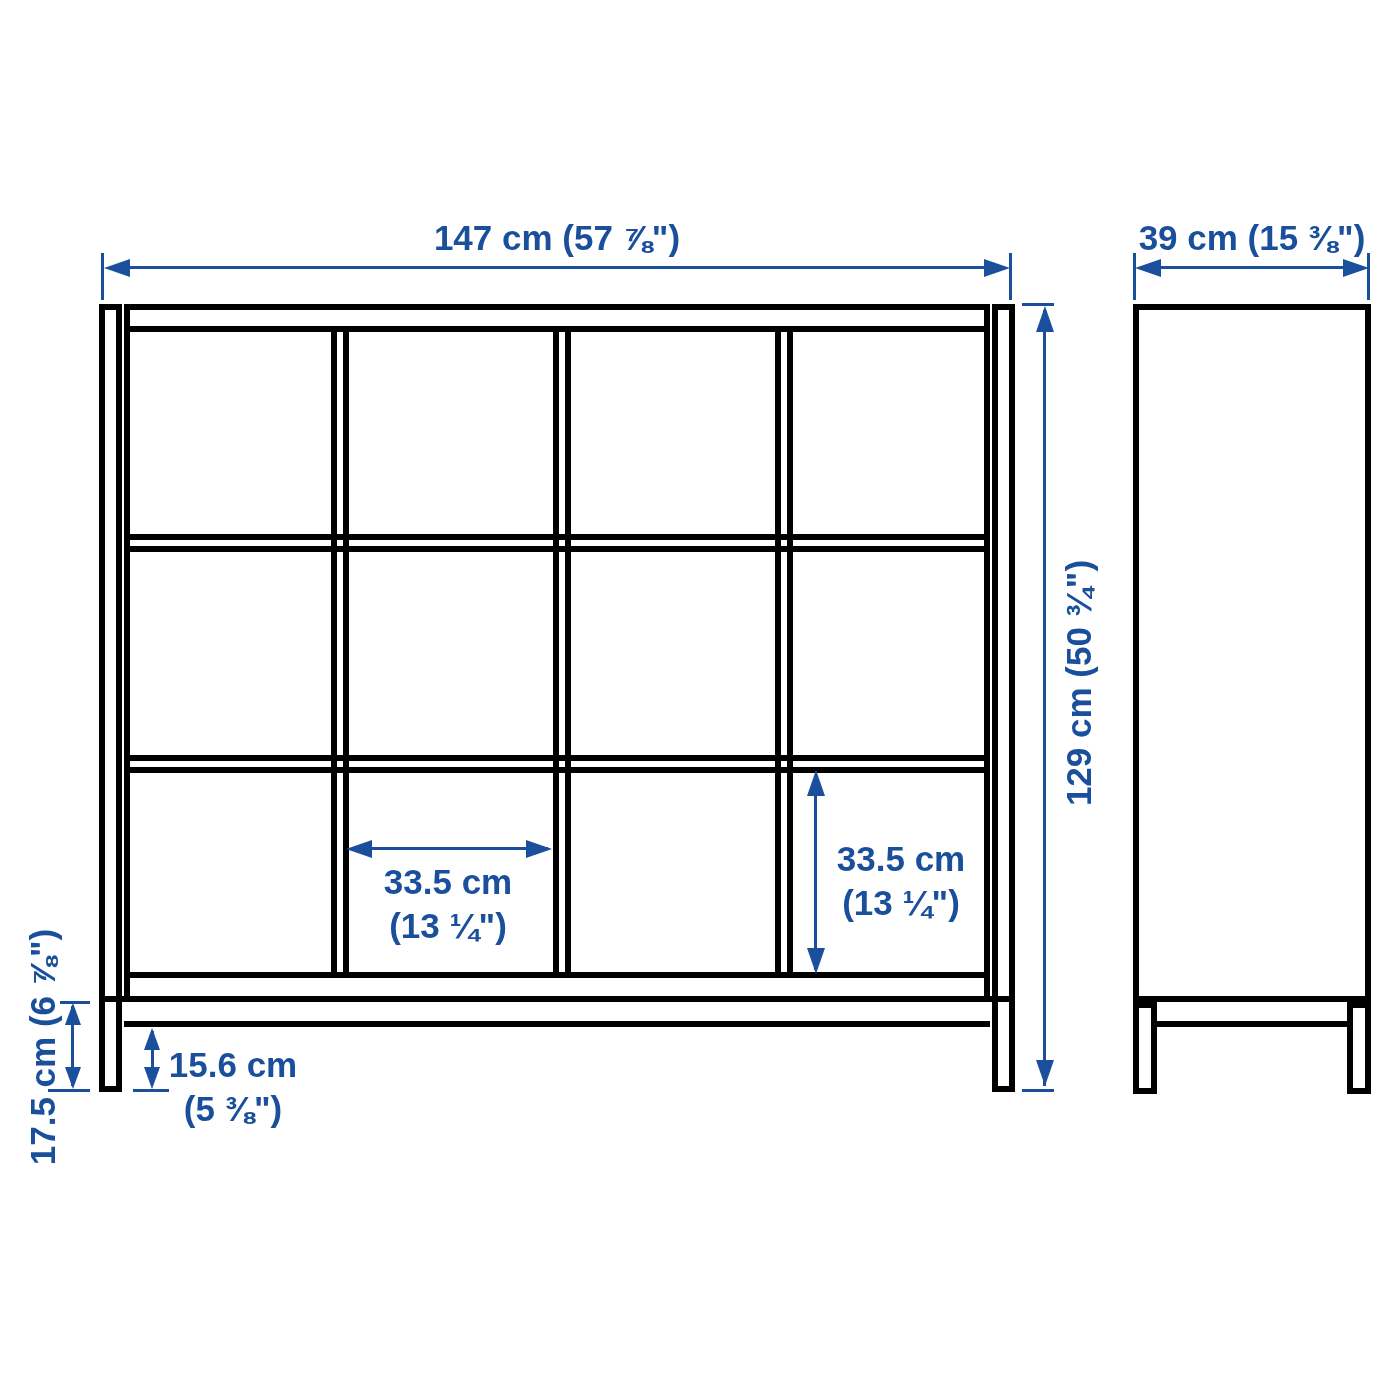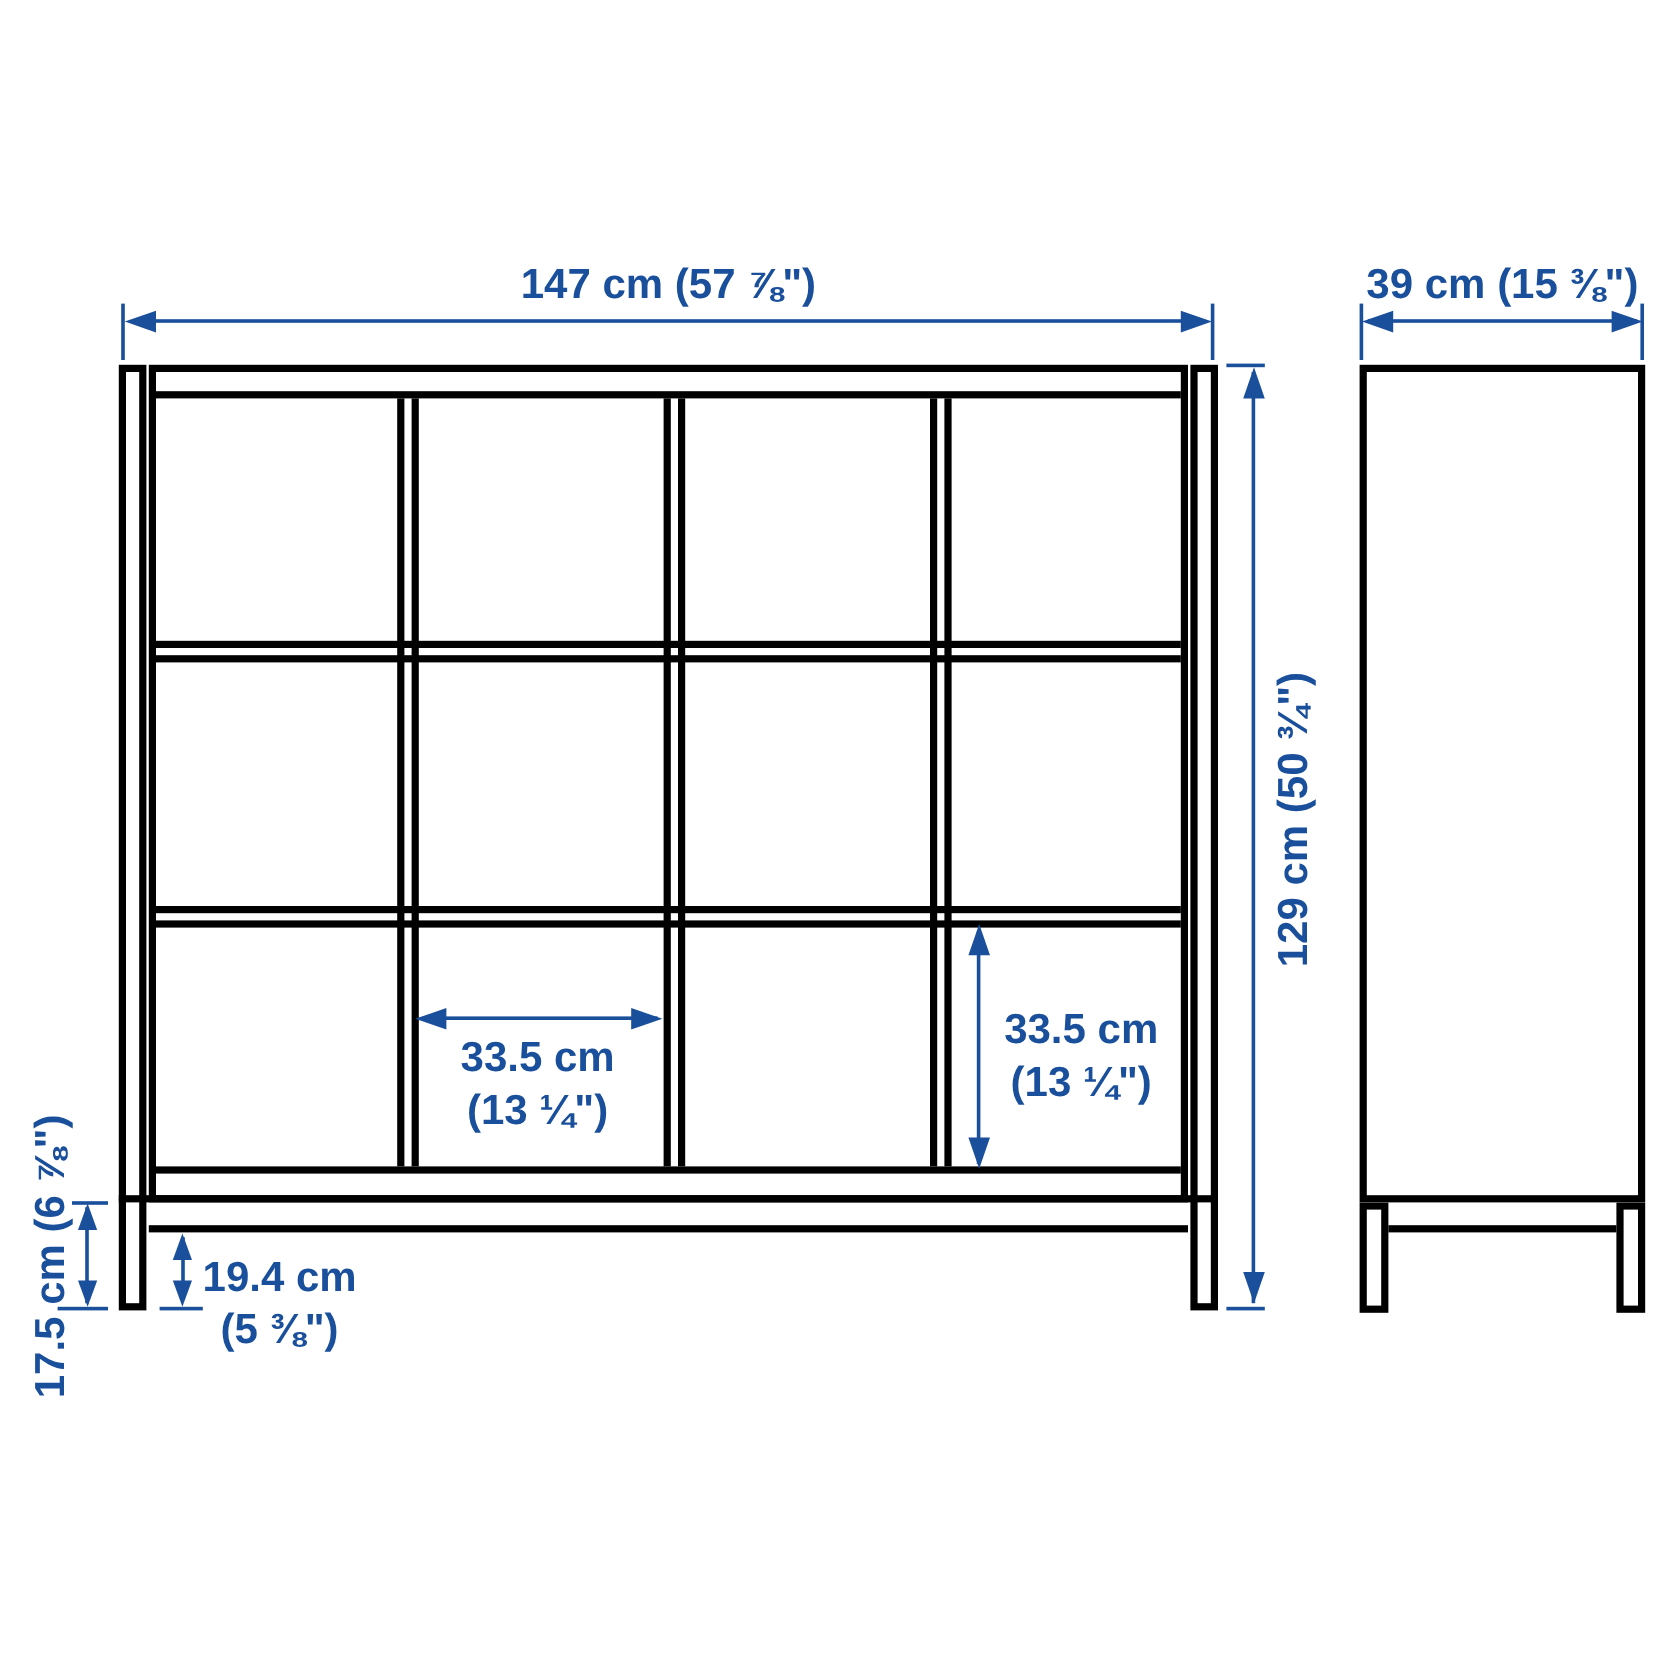--- a/index.html
+++ b/index.html
@@ -198,17 +198,17 @@
     <div class="ah ah-up-sm" id="duh-ah-t"></div>
     <div class="ah ah-down-sm" id="duh-ah-b"></div>
     <div class="dim-label rot" id="duh-label">17.5 cm (6 ⅞")</div>
   </div>
 
   <div>
     <div class="dline-v" id="duc-line"></div>
     <div class="ah ah-up-sm" id="duc-ah-t"></div>
     <div class="ah ah-down-sm" id="duc-ah-b"></div>
     <div class="tick-h" id="duc-tick-b"></div>
-    <div class="dim-label" id="duc-label1">19.4 cm</div>
+    <div class="dim-label" id="duc-label1">15.6 cm</div>
     <div class="dim-label" id="duc-label2">(5 ⅜")</div>
   </div>
 
 </div>
 
 </body></html>

